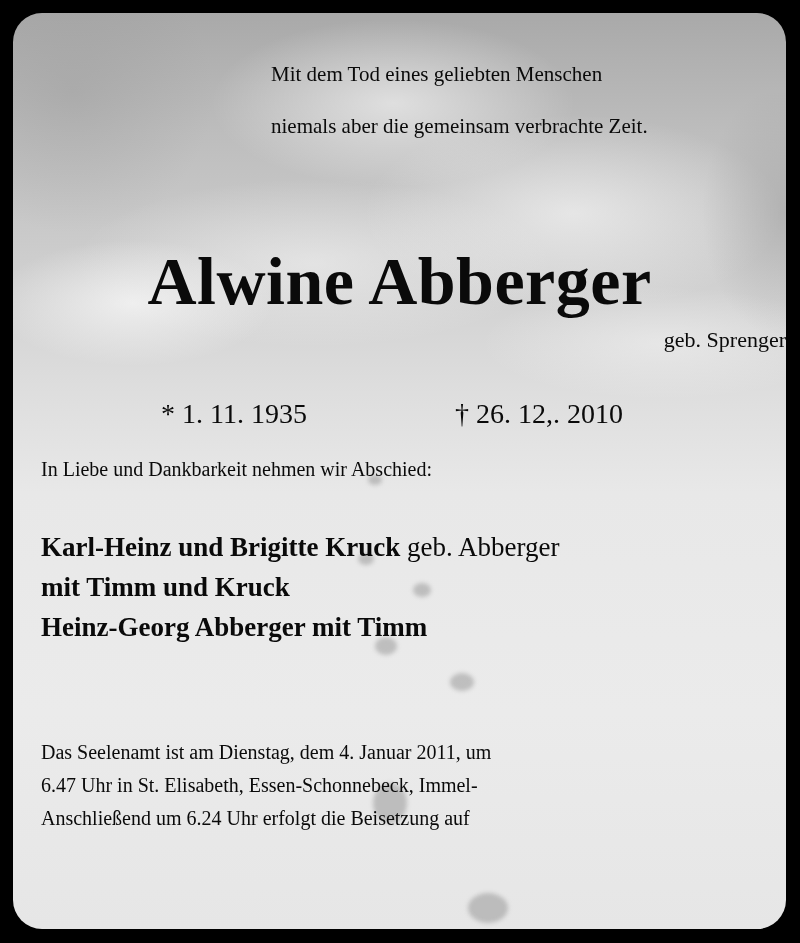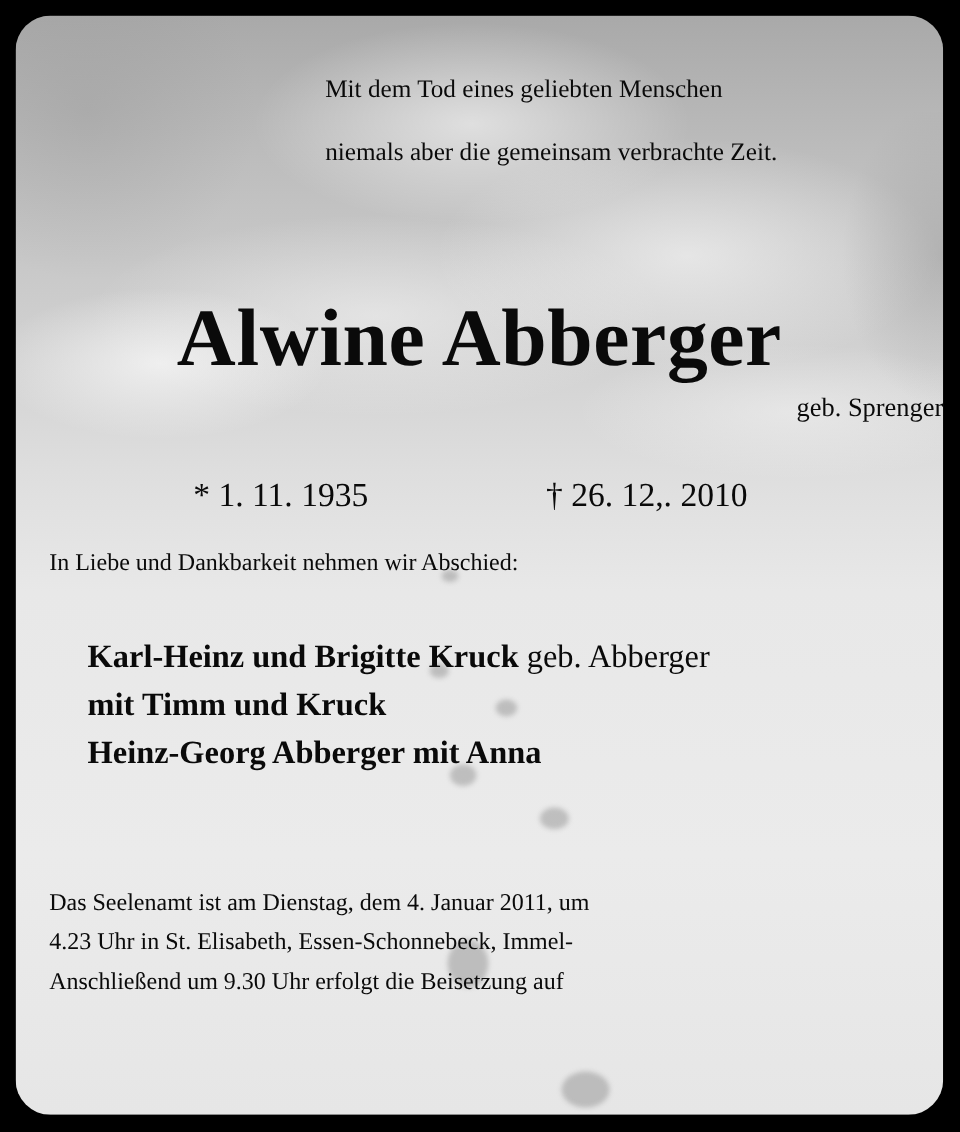--- a/index.html
+++ b/index.html
@@ -73,21 +73,21 @@
     .text {
       position: absolute;
       left: 28px;
       font-size: 20px;
       line-height: 33px;
       white-space: nowrap;
     }
     .intro { top: 440px; }
     .family { top: 514px; font-weight: bold; font-size: 27px; line-height: 40px; }
     .family .note { font-weight: normal; }
-    .family .line { display: block; margin-left: 32px; }
+    .family .line { display: block; }
     .house { top: 676px; }
     .service { top: 723px; line-height: 33px; }
     .service .line { display: block; }
   </style>
 </head>
 <body>
 
 <div class="card">
   <div class="shade-left"></div>
   <div class="shade-right"></div>
@@ -109,22 +109,22 @@
   <div class="maiden">geb. Sprenger</div>
 
   <div class="date birth">* 1. 11. 1935</div>
   <div class="date death">† 26. 12,. 2010</div>
 
   <div class="text intro">In Liebe und Dankbarkeit nehmen wir Abschied:</div>
 
   <div class="text family">
     <span class="line"><span>Karl-Heinz und Brigitte Kruck</span><span class="note"> geb. Abberger</span></span>
     <span class="line">mit Timm und Kruck</span>
-    <span class="line">Heinz-Georg Abberger mit Anna</span>
+    <span class="line">Heinz-Georg Abberger mit Timm</span>
   </div>
 
 
   <div class="text service">
     <span class="line">Das Seelenamt ist am Dienstag, dem 4. Januar 2011, um</span>
-    <span class="line">4.23 Uhr in St. Elisabeth, Essen-Schonnebeck, Immel-</span>
-    <span class="line">Anschließend um 9.30 Uhr erfolgt die Beisetzung auf</span>
+    <span class="line">6.47 Uhr in St. Elisabeth, Essen-Schonnebeck, Immel-</span>
+    <span class="line">Anschließend um 6.24 Uhr erfolgt die Beisetzung auf</span>
   </div>
 </div>
 
 </body></html>

